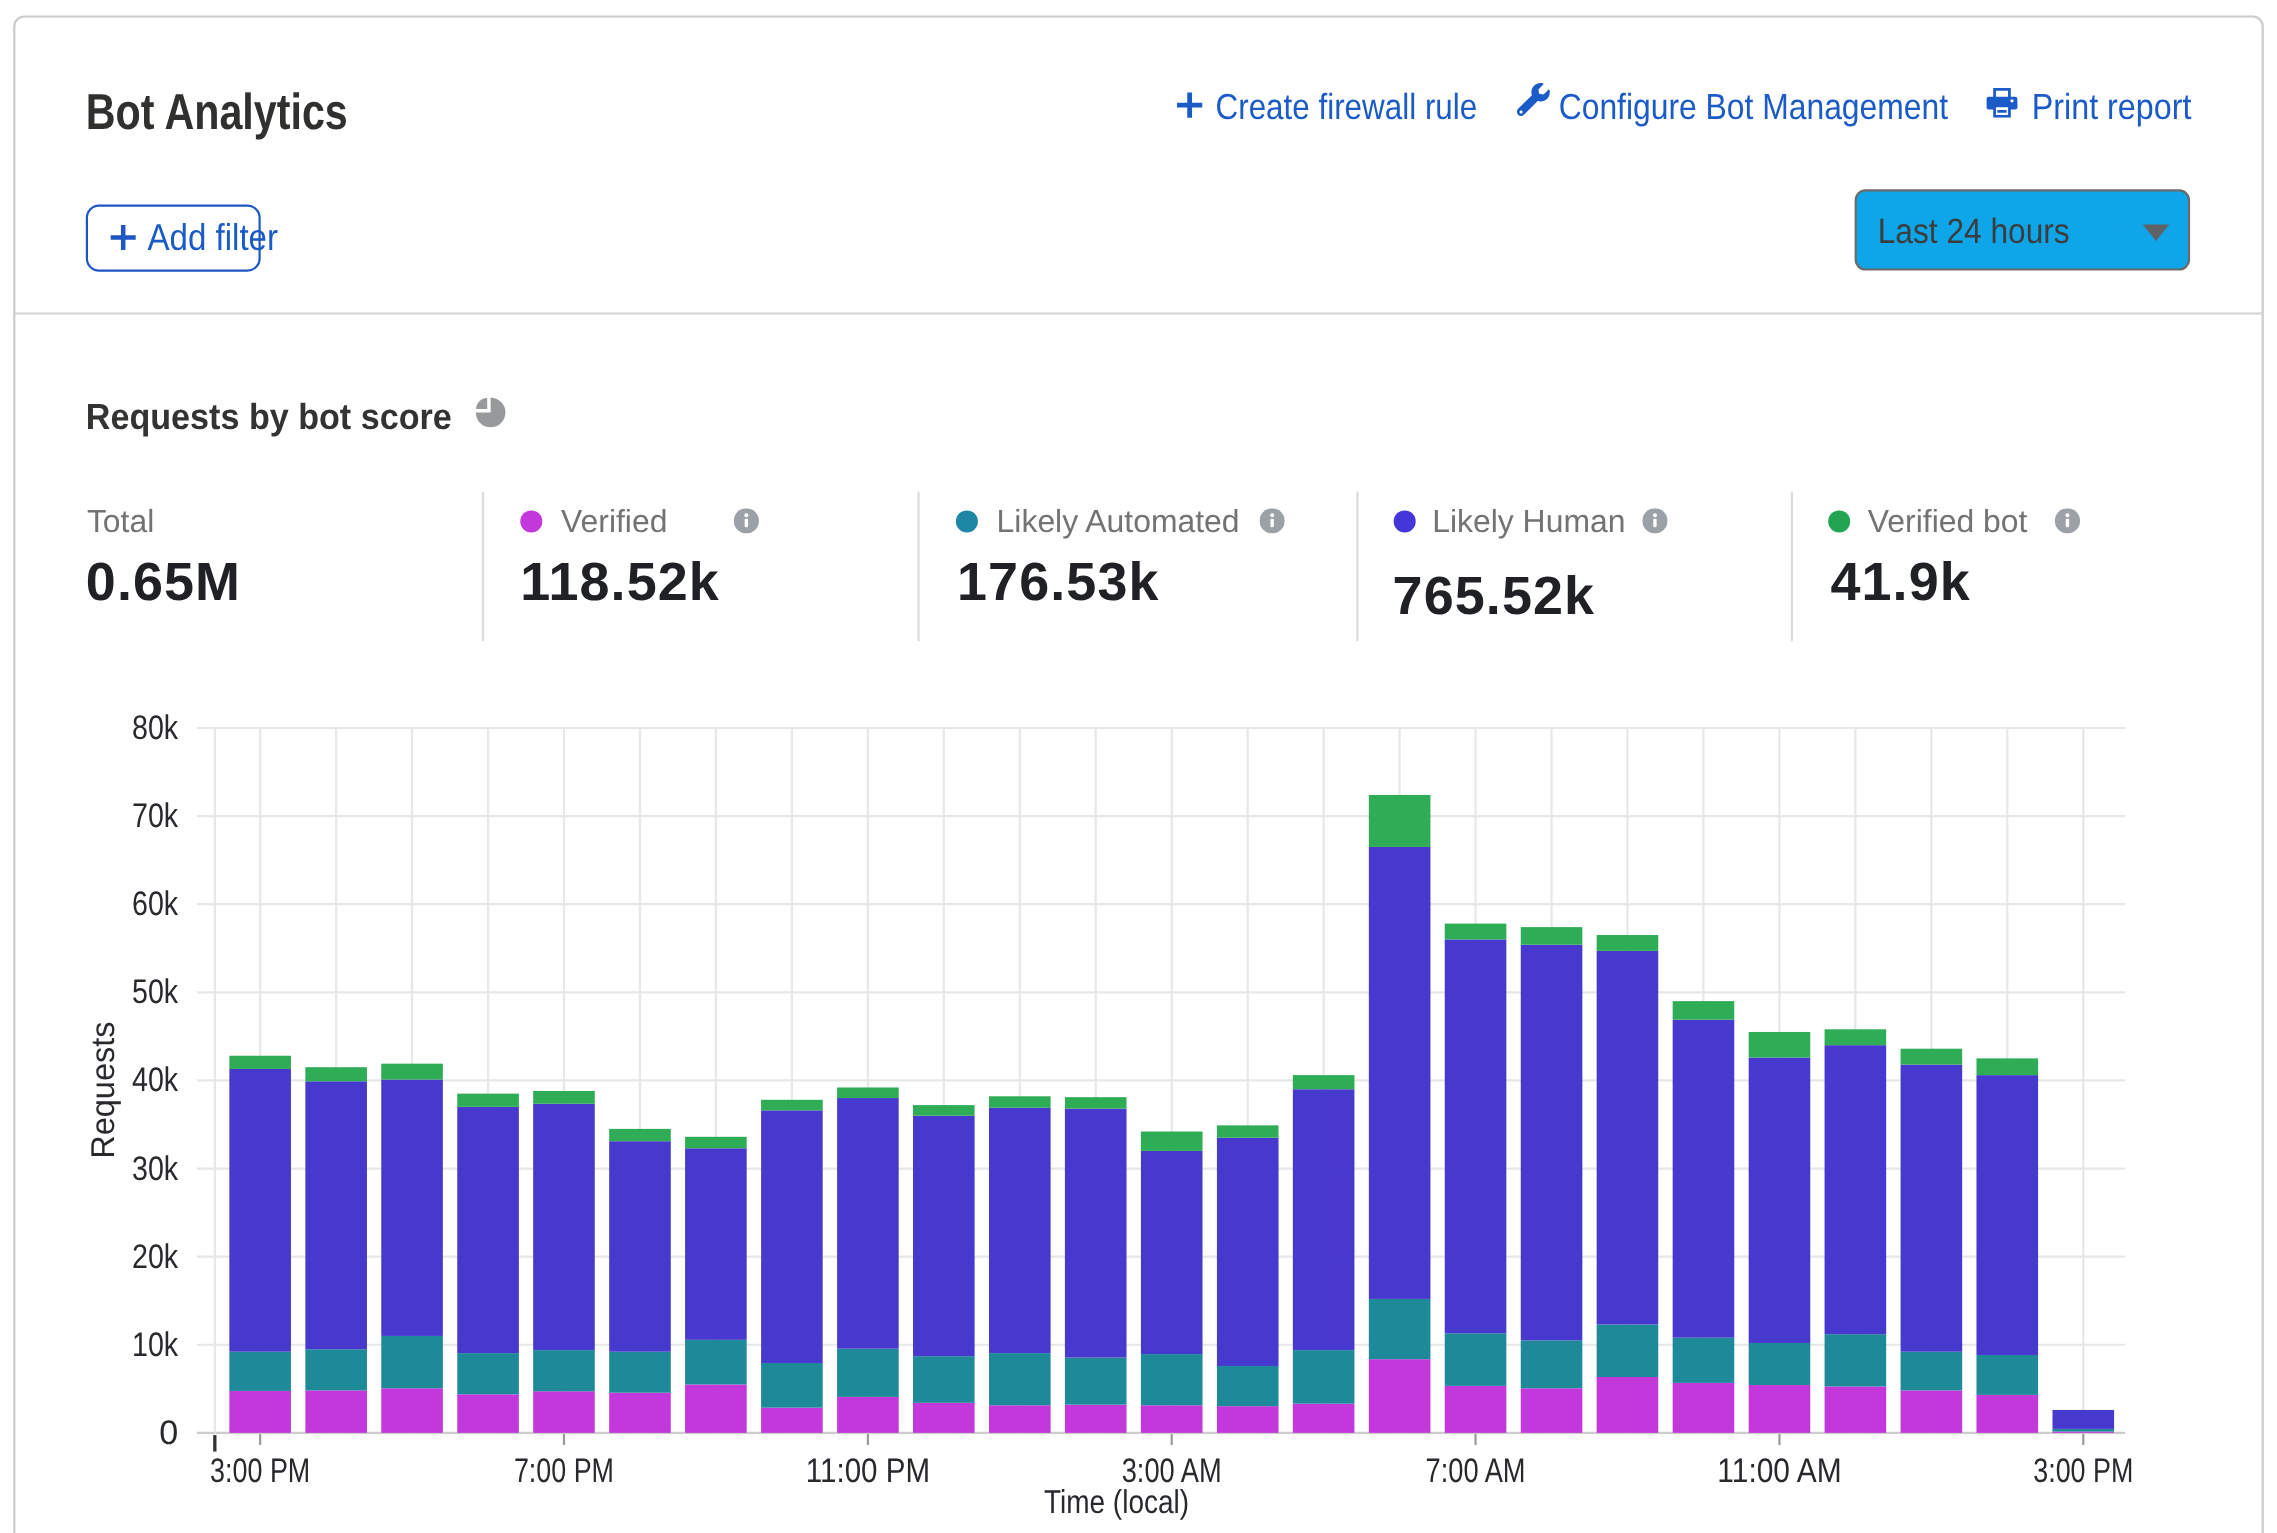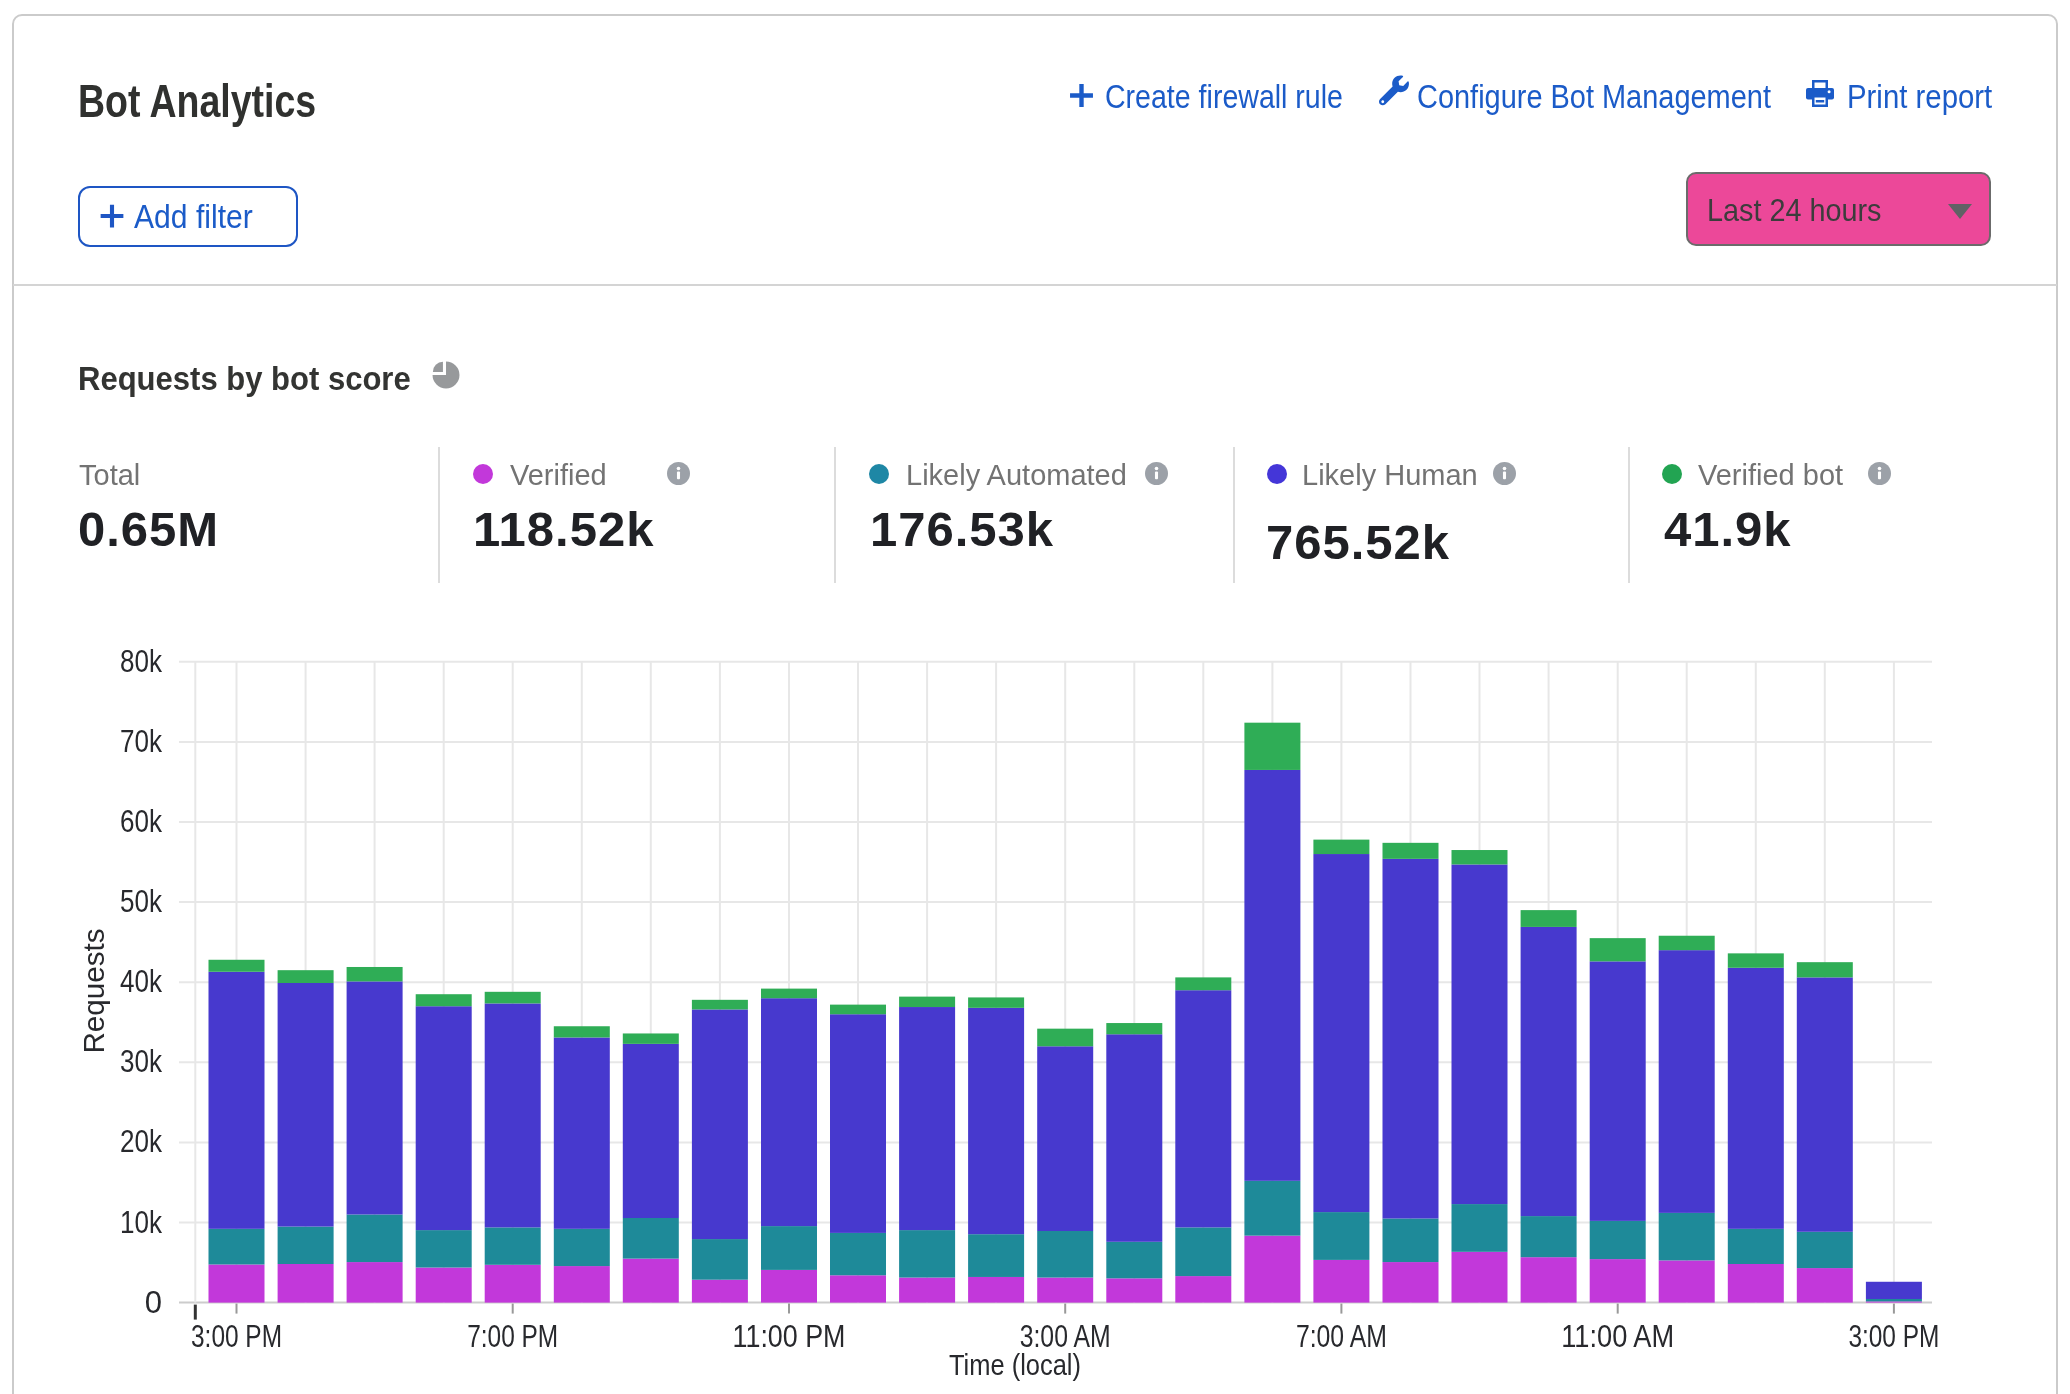--- a/index.html
+++ b/index.html
@@ -4,26 +4,26 @@
 * { margin:0; padding:0; box-sizing:border-box; }
 html,body { width:2070px; height:1394px; background:#fff; overflow:hidden;
   font-family:"Liberation Sans", sans-serif; }
 .abs { position:absolute; }
 .card { position:absolute; left:12px; top:14px; width:2046px; height:1500px;
   border:2px solid #cbcbcb; border-radius:10px; background:#fff; }
 h1 { position:absolute; left:78px; top:74px; font-size:46px; font-weight:700;
   color:#30312f; transform:scaleX(0.815); transform-origin:0 0; white-space:nowrap; }
 .link { position:absolute; top:78px; font-size:33px; color:#1b5bc8;
   transform-origin:0 0; white-space:nowrap; }
-.addfilter { position:absolute; left:78px; top:186px; width:220px; height:61px;
+.addfilter { position:absolute; left:78px; top:186px; width:159px; height:61px;
   border:2.5px solid #1e56c4; border-radius:12px; }
 .addfilter span { position:absolute; left:54px; top:9px; font-size:34px; color:#1b5bc8;
   transform:scaleX(0.885); transform-origin:0 0; white-space:nowrap; }
 .select { position:absolute; left:1686px; top:172px; width:305px; height:74px;
-  border:2px solid #6b6b6b; border-radius:10px; background:#ec4899; }
+  border:2px solid #6b6b6b; border-radius:10px; background:#0ea5e9; }
 .select span { position:absolute; left:19px; top:18px; font-size:32px; color:#3c3c3c;
   transform:scaleX(0.90); transform-origin:0 0; white-space:nowrap; }
 .select .tri { position:absolute; right:17px; top:30px; width:0; height:0;
   border-left:12px solid transparent; border-right:12px solid transparent;
   border-top:15px solid #5f6265; }
 .divider { position:absolute; left:13px; top:284px; width:2044px; height:2px; background:#d4d4d4; }
 h2 { position:absolute; left:78px; top:360px; font-size:33px; font-weight:700; color:#333432;
   transform:scaleX(0.94); transform-origin:0 0; white-space:nowrap; }
 .slabel { font-size:29px; color:#737373; white-space:nowrap; }
 .snum { font-size:49px; font-weight:700; color:#202125; white-space:nowrap; line-height:52px; letter-spacing:1px; }

